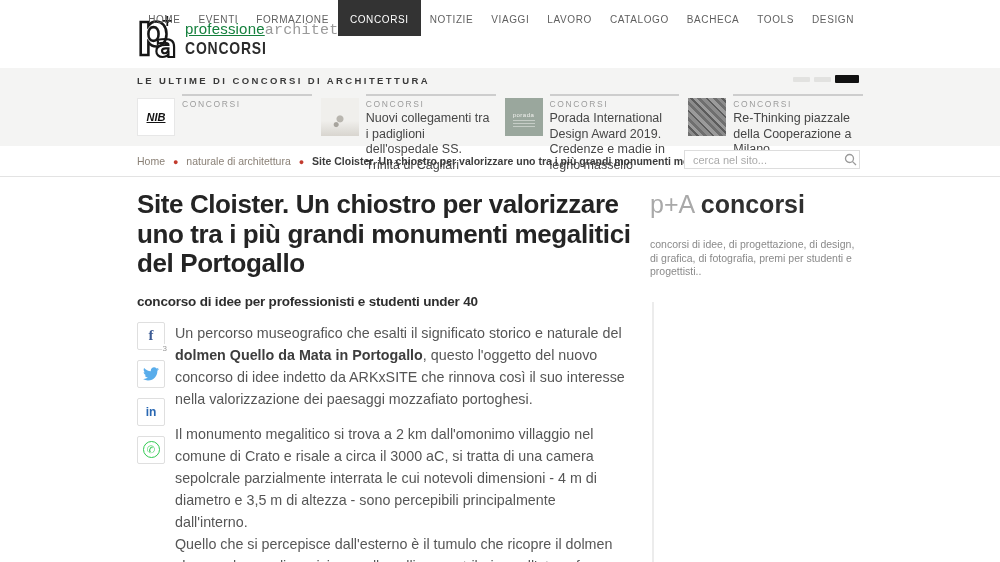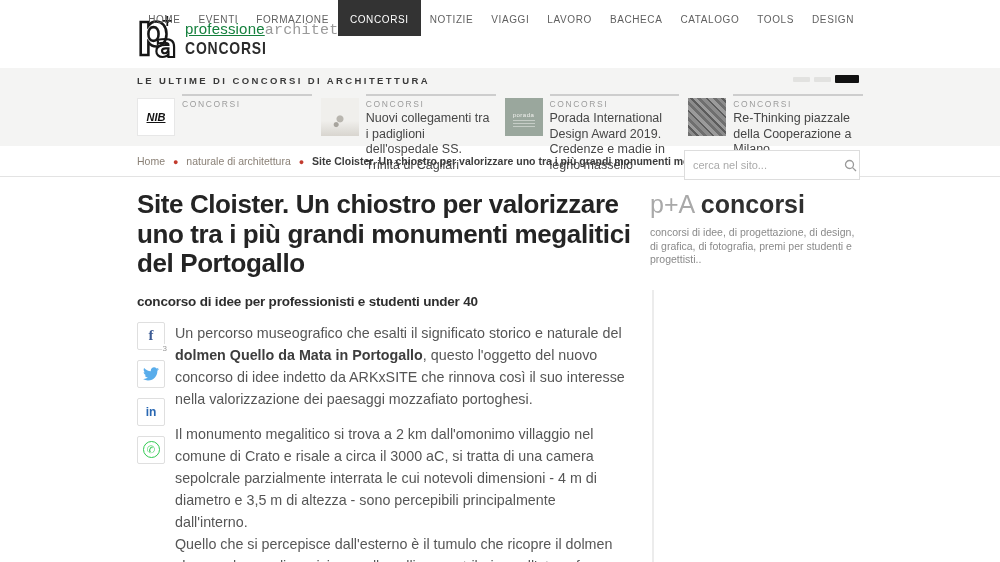--- a/index.html
+++ b/index.html
@@ -52,21 +52,21 @@
   .news-title { font-size:12.5px; color:#464646; line-height:15.5px; margin-top:2px; }
 
   
   .crumbrow { height:31px; border-bottom:1px solid #e3e3e3; background:#fff; }
   .crumbrow .container { height:31px; }
   .breadcrumb { position:absolute; left:0; top:9px; font-size:10.5px; color:#8a8076;
     white-space:nowrap; }
   .crumb-link { color:#8a8076; cursor:pointer; }
   .crumb-sep { color:#c23b2e; margin:0 5px; font-size:9px; }
   .crumb-current { color:#3c3c3c; font-weight:700; }
-  .searchbox { position:absolute; right:3px; top:4px; width:176px; height:30px;
+  .searchbox { position:absolute; right:3px; top:4px; width:176px; height:19px;
     border:1px solid #ddd; background:#fff; display:flex; align-items:center; }
   .searchbox input { border:0; outline:0; flex:1; font-size:11px; color:#555;
     padding:0 6px 0 8px; font-family:"Liberation Sans",sans-serif; }
   .searchbox input::placeholder { color:#aaa; }
   .search-btn { width:22px; display:flex; align-items:center; justify-content:center; cursor:pointer; }
 
   
   .main { position:relative; }
   .left-col { width:510px; }
   .article-title { font-size:26px; line-height:29.5px; letter-spacing:-.4px; color:#242424;
@@ -86,21 +86,21 @@
   .article-body { flex:1; max-width:457px; }
   .deadline { font-size:14px; color:#a6a6a6; margin-bottom:8px; }
   .article-body p { font-size:14.3px; line-height:22px; color:#565656; margin-bottom:13px; }
   .article-body .b { font-weight:700; color:#3d3d3d; }
 
   
   .sidebar { position:absolute; left:513px; top:0; width:213px; }
   .sb-title { font-size:25px; }
   .sb-title .light { color:#a9a9a9; }
   .sb-title .bold { color:#303030; font-weight:700; }
-  .sb-desc { font-size:10.5px; color:#8a8a8a; line-height:13.5px; margin-top:7px; }
+  .sb-desc { font-size:10.5px; color:#8a8a8a; line-height:13.5px; margin-top:19px; }
   .sb-widget { margin-top:23px; margin-left:2px; border-left:2px solid #ececec; height:308px; }
 </style>
 </head>
 <body>
 
 <div class="header">
   <div class="container">
     <div class="logo">
       <svg class="logo-glyph" viewBox="0 0 44 48">
         <text x="0" y="36" font-size="44" font-weight="bold" font-family="DejaVu Sans" fill="none" stroke="#161616" stroke-width="2.6">p</text>
@@ -115,22 +115,22 @@
       </div>
     </div>
     <div class="nav">
       <div class="nav-item">HOME</div>
       <div class="nav-item">EVENTI</div>
       <div class="nav-item">FORMAZIONE</div>
       <div class="nav-item active">CONCORSI</div>
       <div class="nav-item">NOTIZIE</div>
       <div class="nav-item">VIAGGI</div>
       <div class="nav-item">LAVORO</div>
+      <div class="nav-item">CATALOGO</div>
       <div class="nav-item">BACHECA</div>
-      <div class="nav-item">CATALOGO</div>
       <div class="nav-item">TOOLS</div>
       <div class="nav-item">DESIGN</div>
     </div>
   </div>
 </div>
 
 <div class="strip">
   <div class="container">
     <div class="strip-head">LE ULTIME DI CONCORSI DI ARCHITETTURA</div>
     <div class="carousel-ind">

